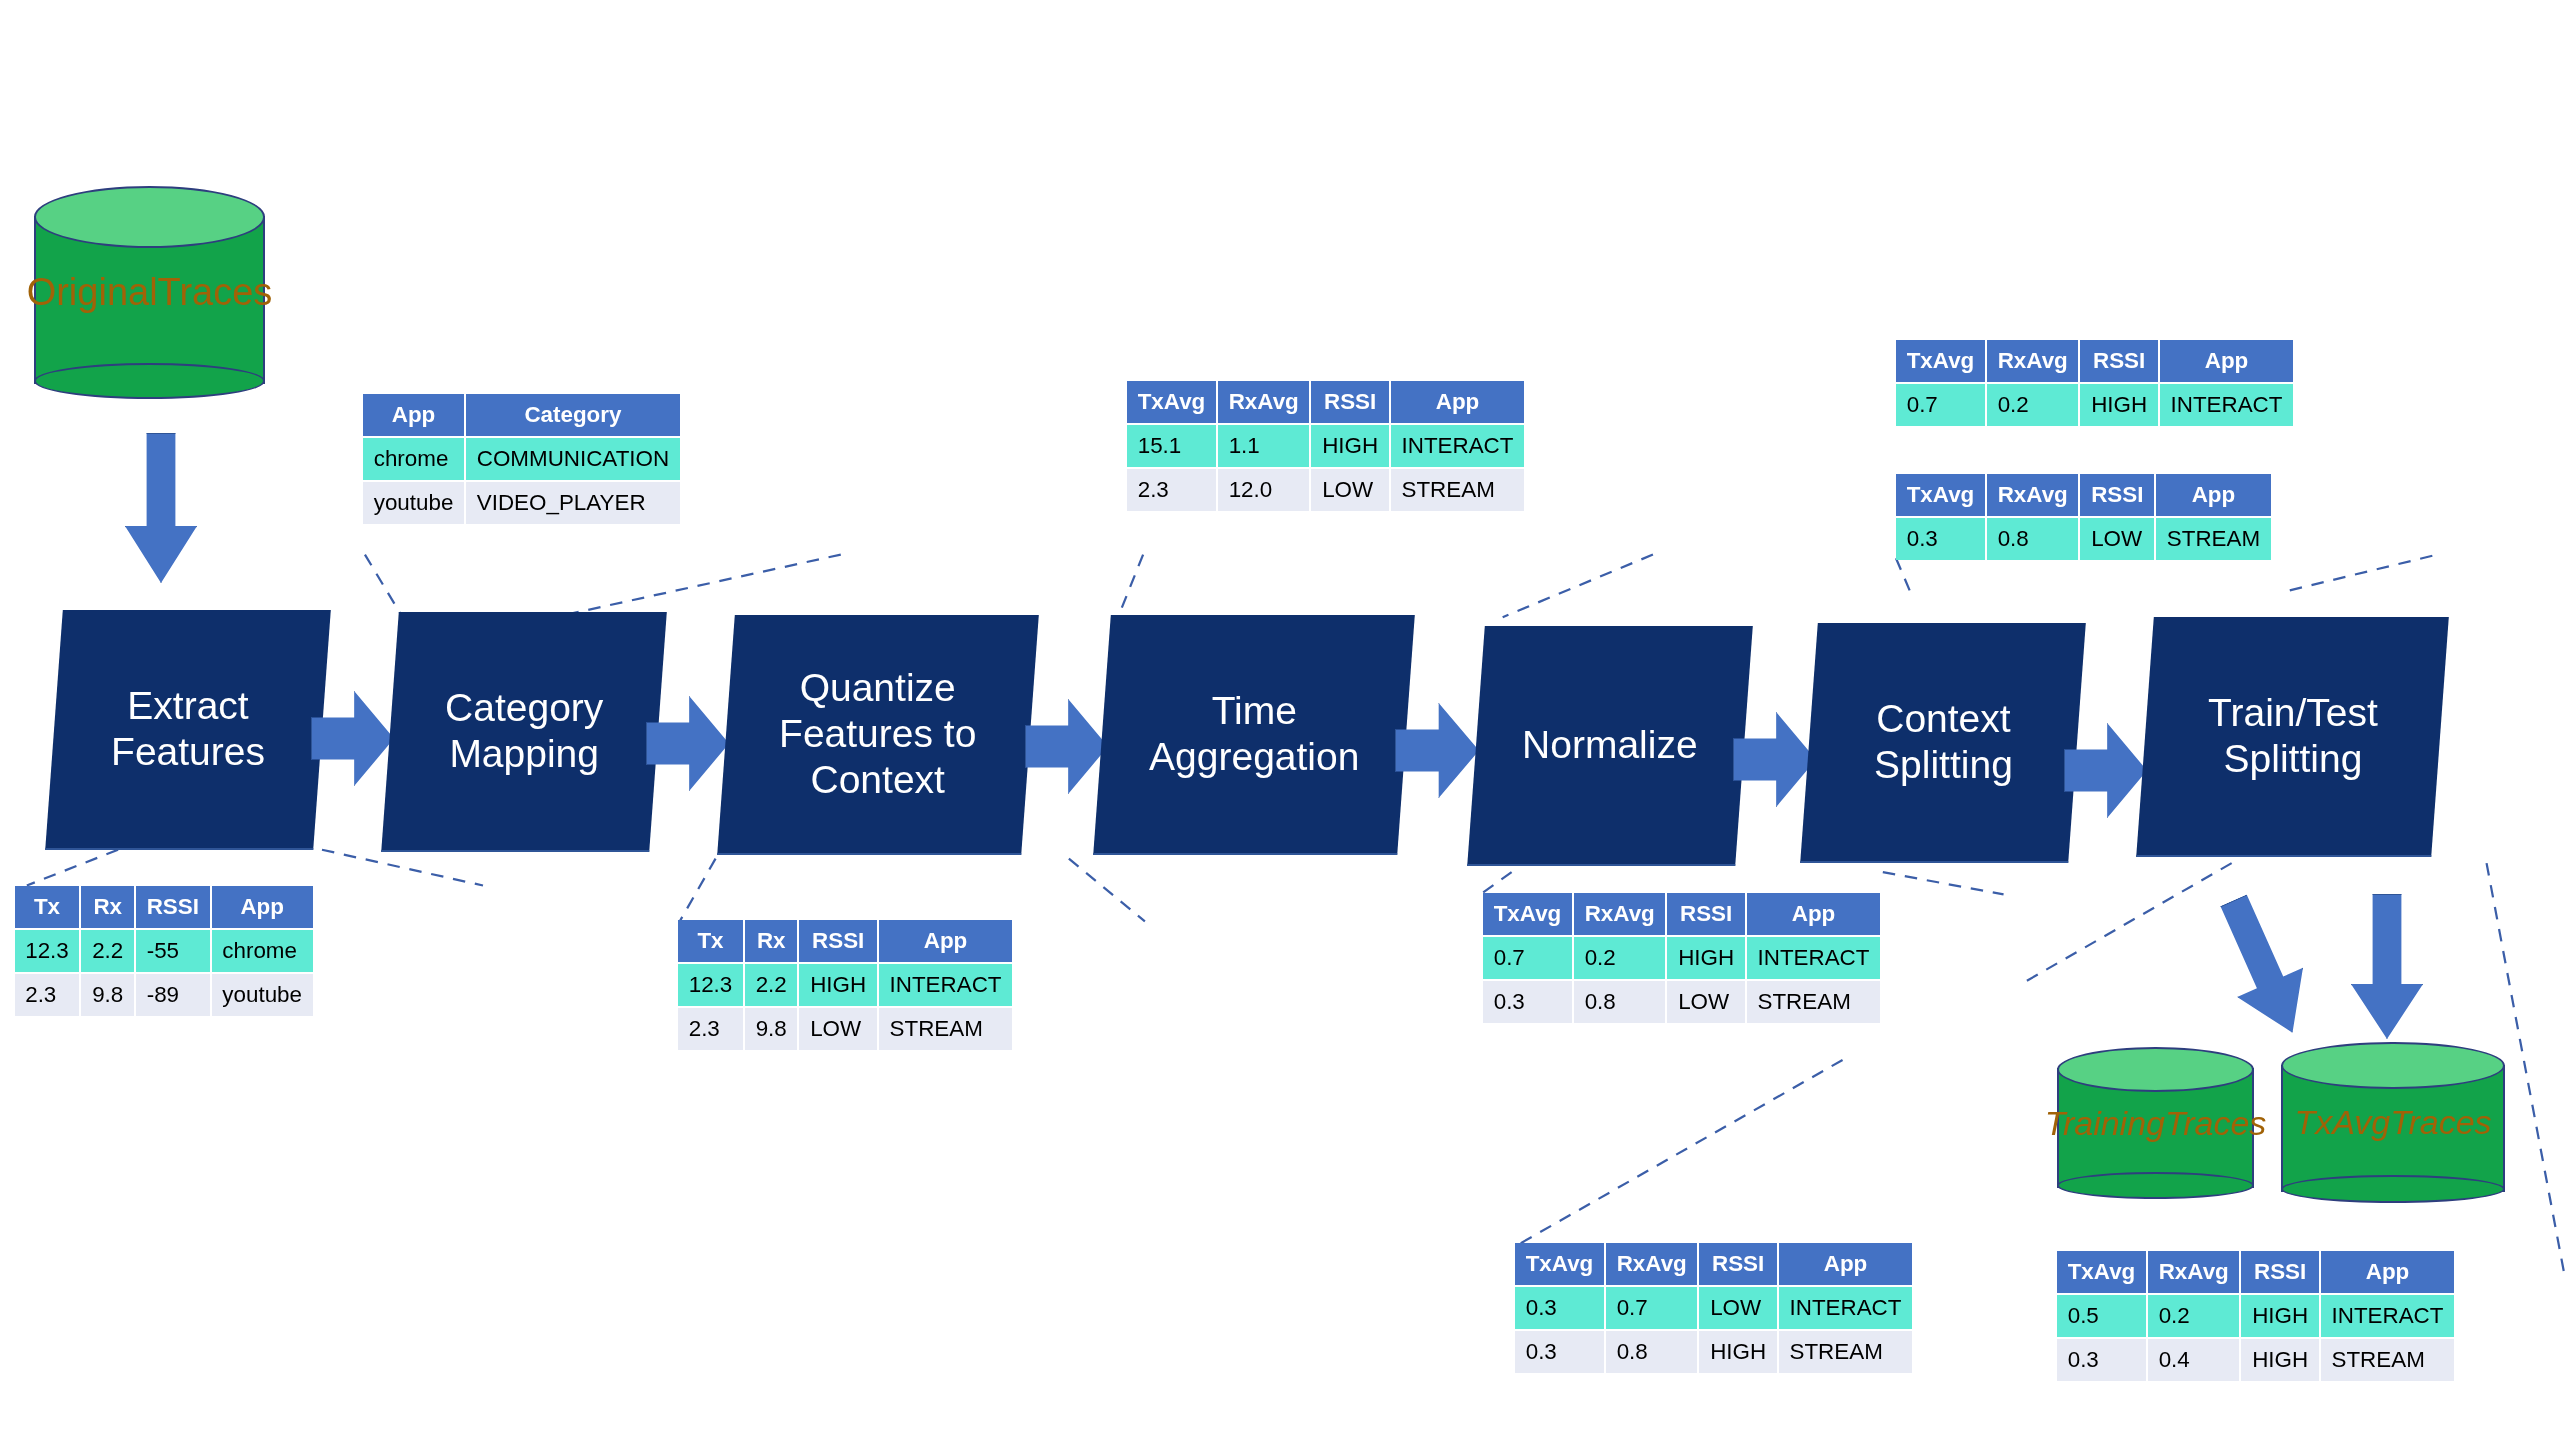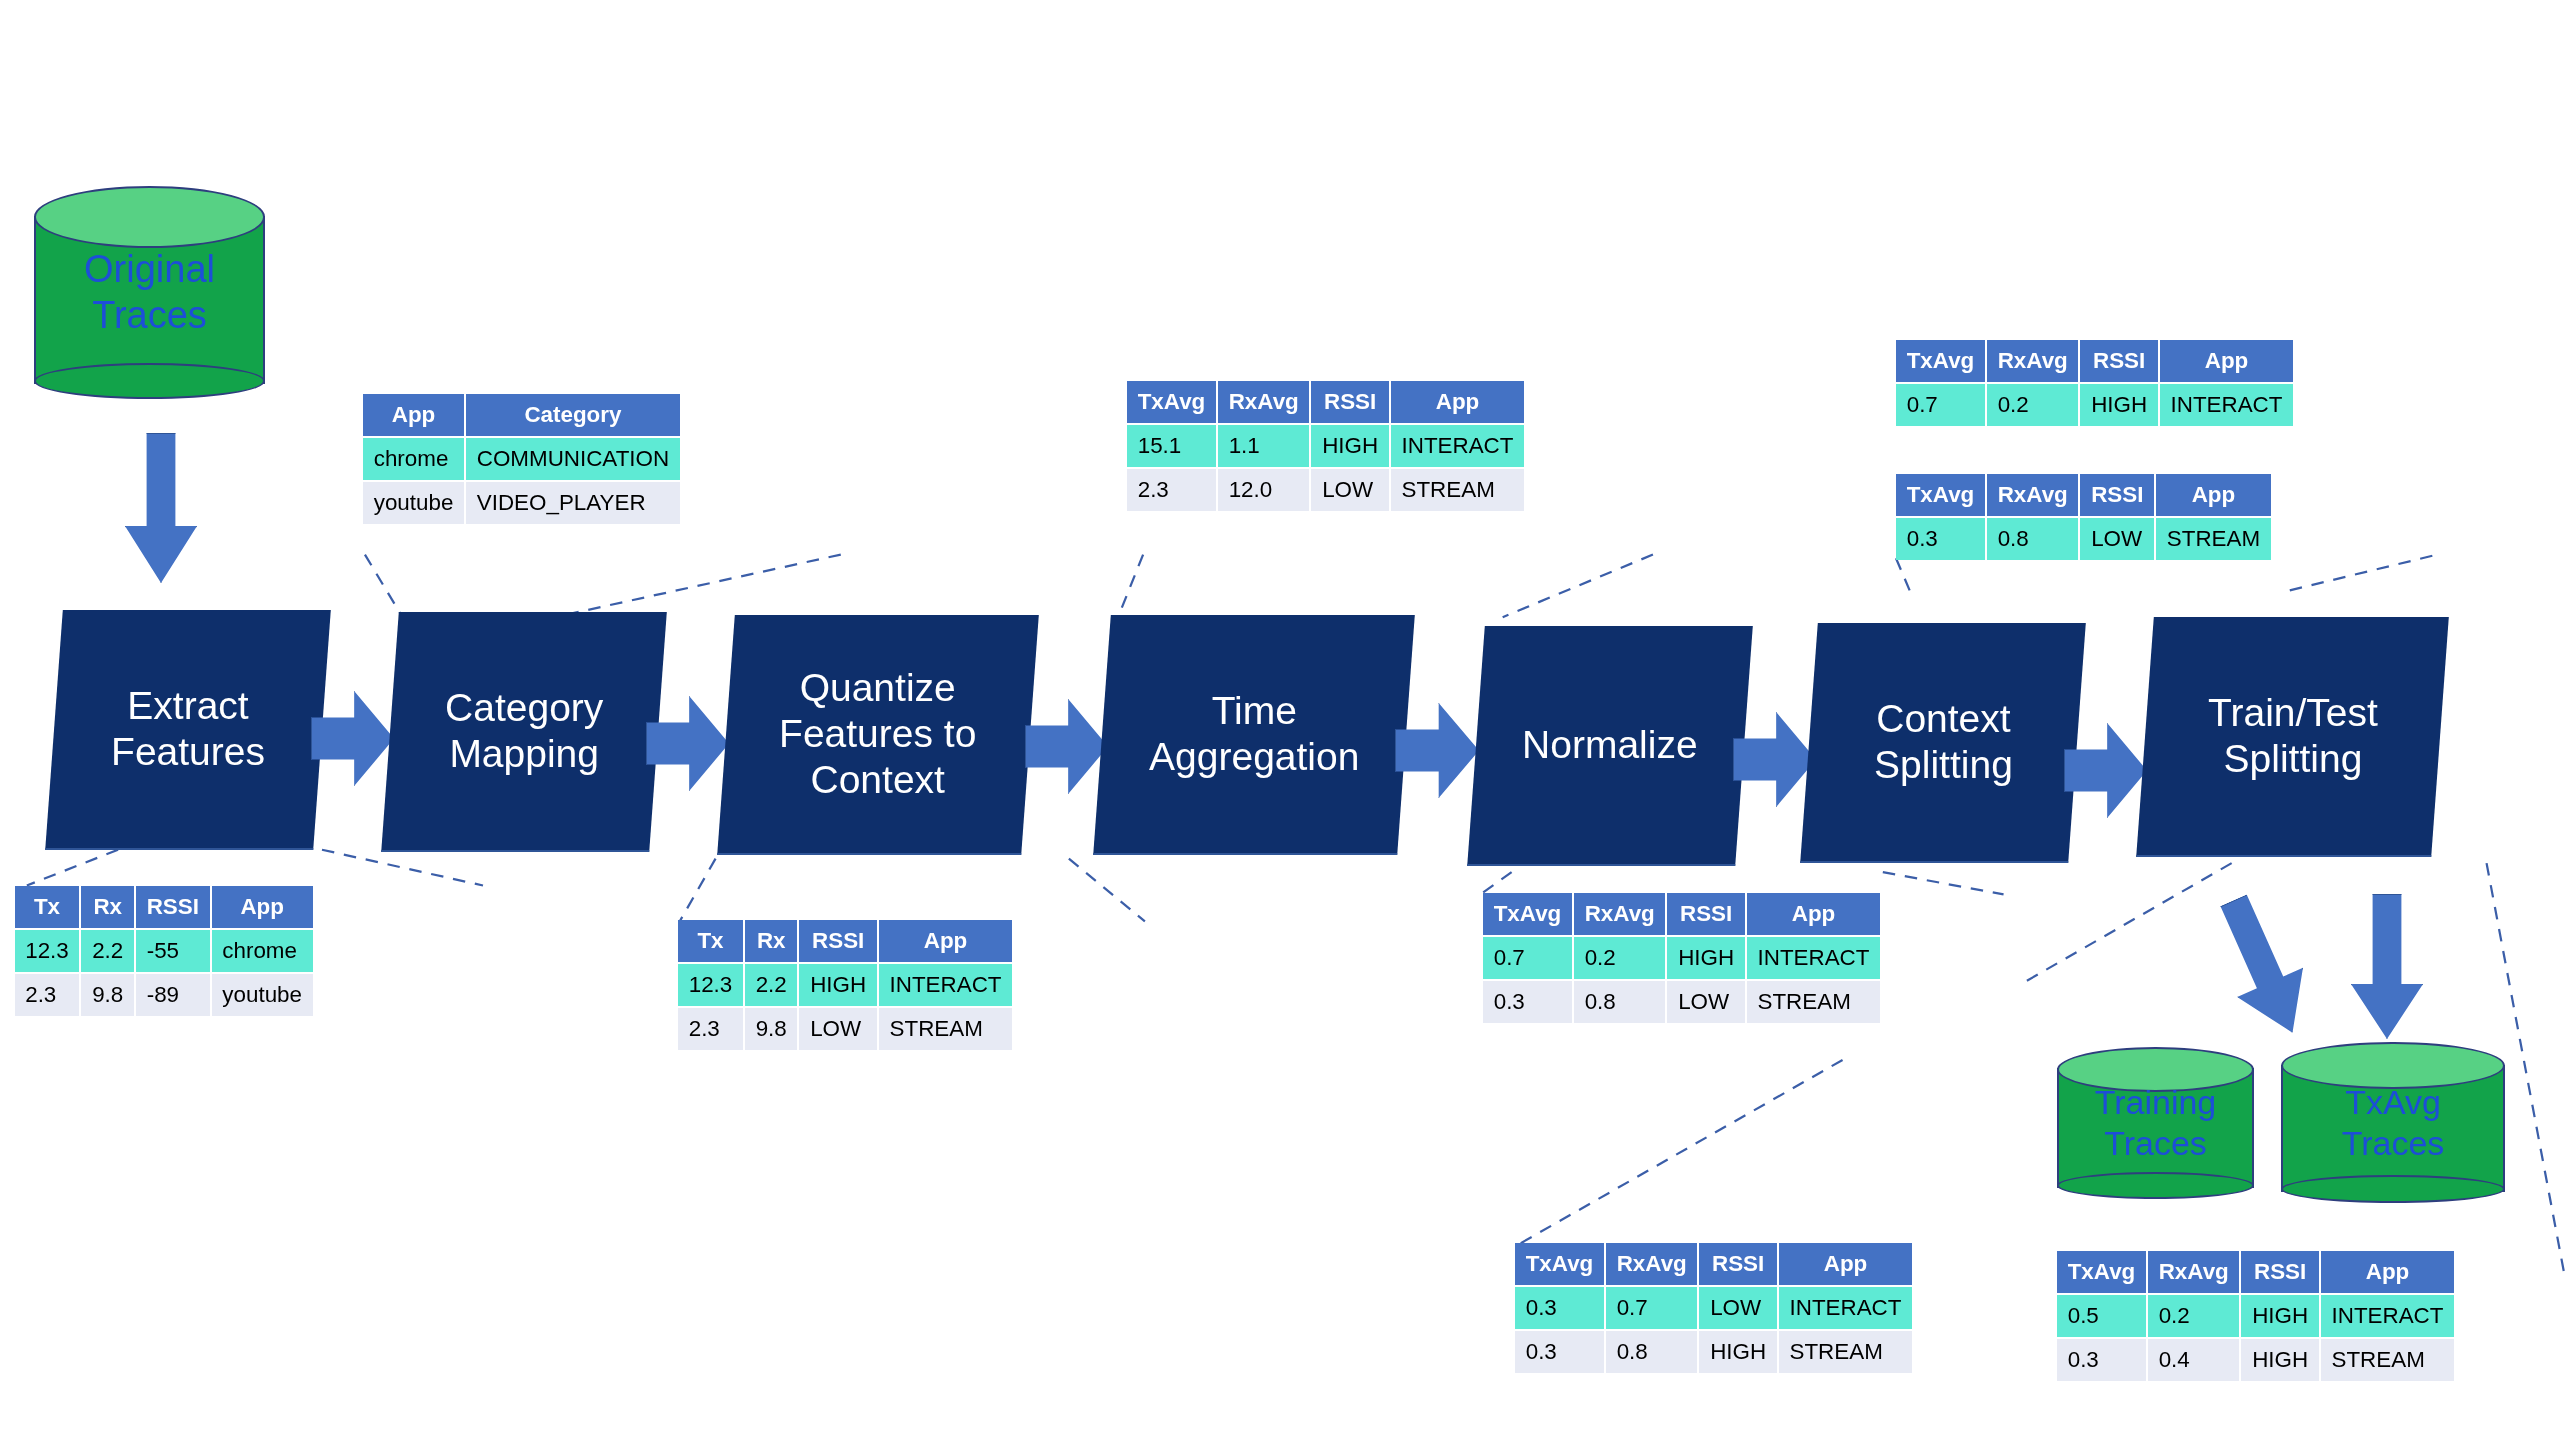--- a/index.html
+++ b/index.html
@@ -61,25 +61,25 @@
     border-radius:50%;
   }
   .cyl .top{
     position:absolute;left:0;right:0;top:0;height:27%;
     background:#57D184;
     border:2.7px solid #2E3E7E;
     border-radius:50%;
   }
   .cyl .label{
     position:absolute;left:0;right:0;top:0;bottom:0;
-    display:flex;flex-direction:column;align-items:center;justify-content:center;
-    color:#1d4ed8;font-size:38px;line-height:1.2;text-align:center;
+    display:flex;flex-direction:row;align-items:center;justify-content:center;
+    color:#a16207;font-size:38px;line-height:1.2;text-align:center;
     z-index:5;
   }
-  .cyl.small .label{font-size:34px;}
+  .cyl.small .label{font-size:34px;font-style:italic;}
 
   
   .tbl{position:absolute;border-collapse:separate;border-spacing:2.7px;}
   .tbl table{border-collapse:separate;border-spacing:2.7px;table-layout:fixed;}
   .tbl th{
     background:#4472C4;color:#ffffff;font-weight:bold;
     font-size:22.4px;text-align:center;padding:8px 10.7px;
     white-space:nowrap;
   }
   .tbl td{

